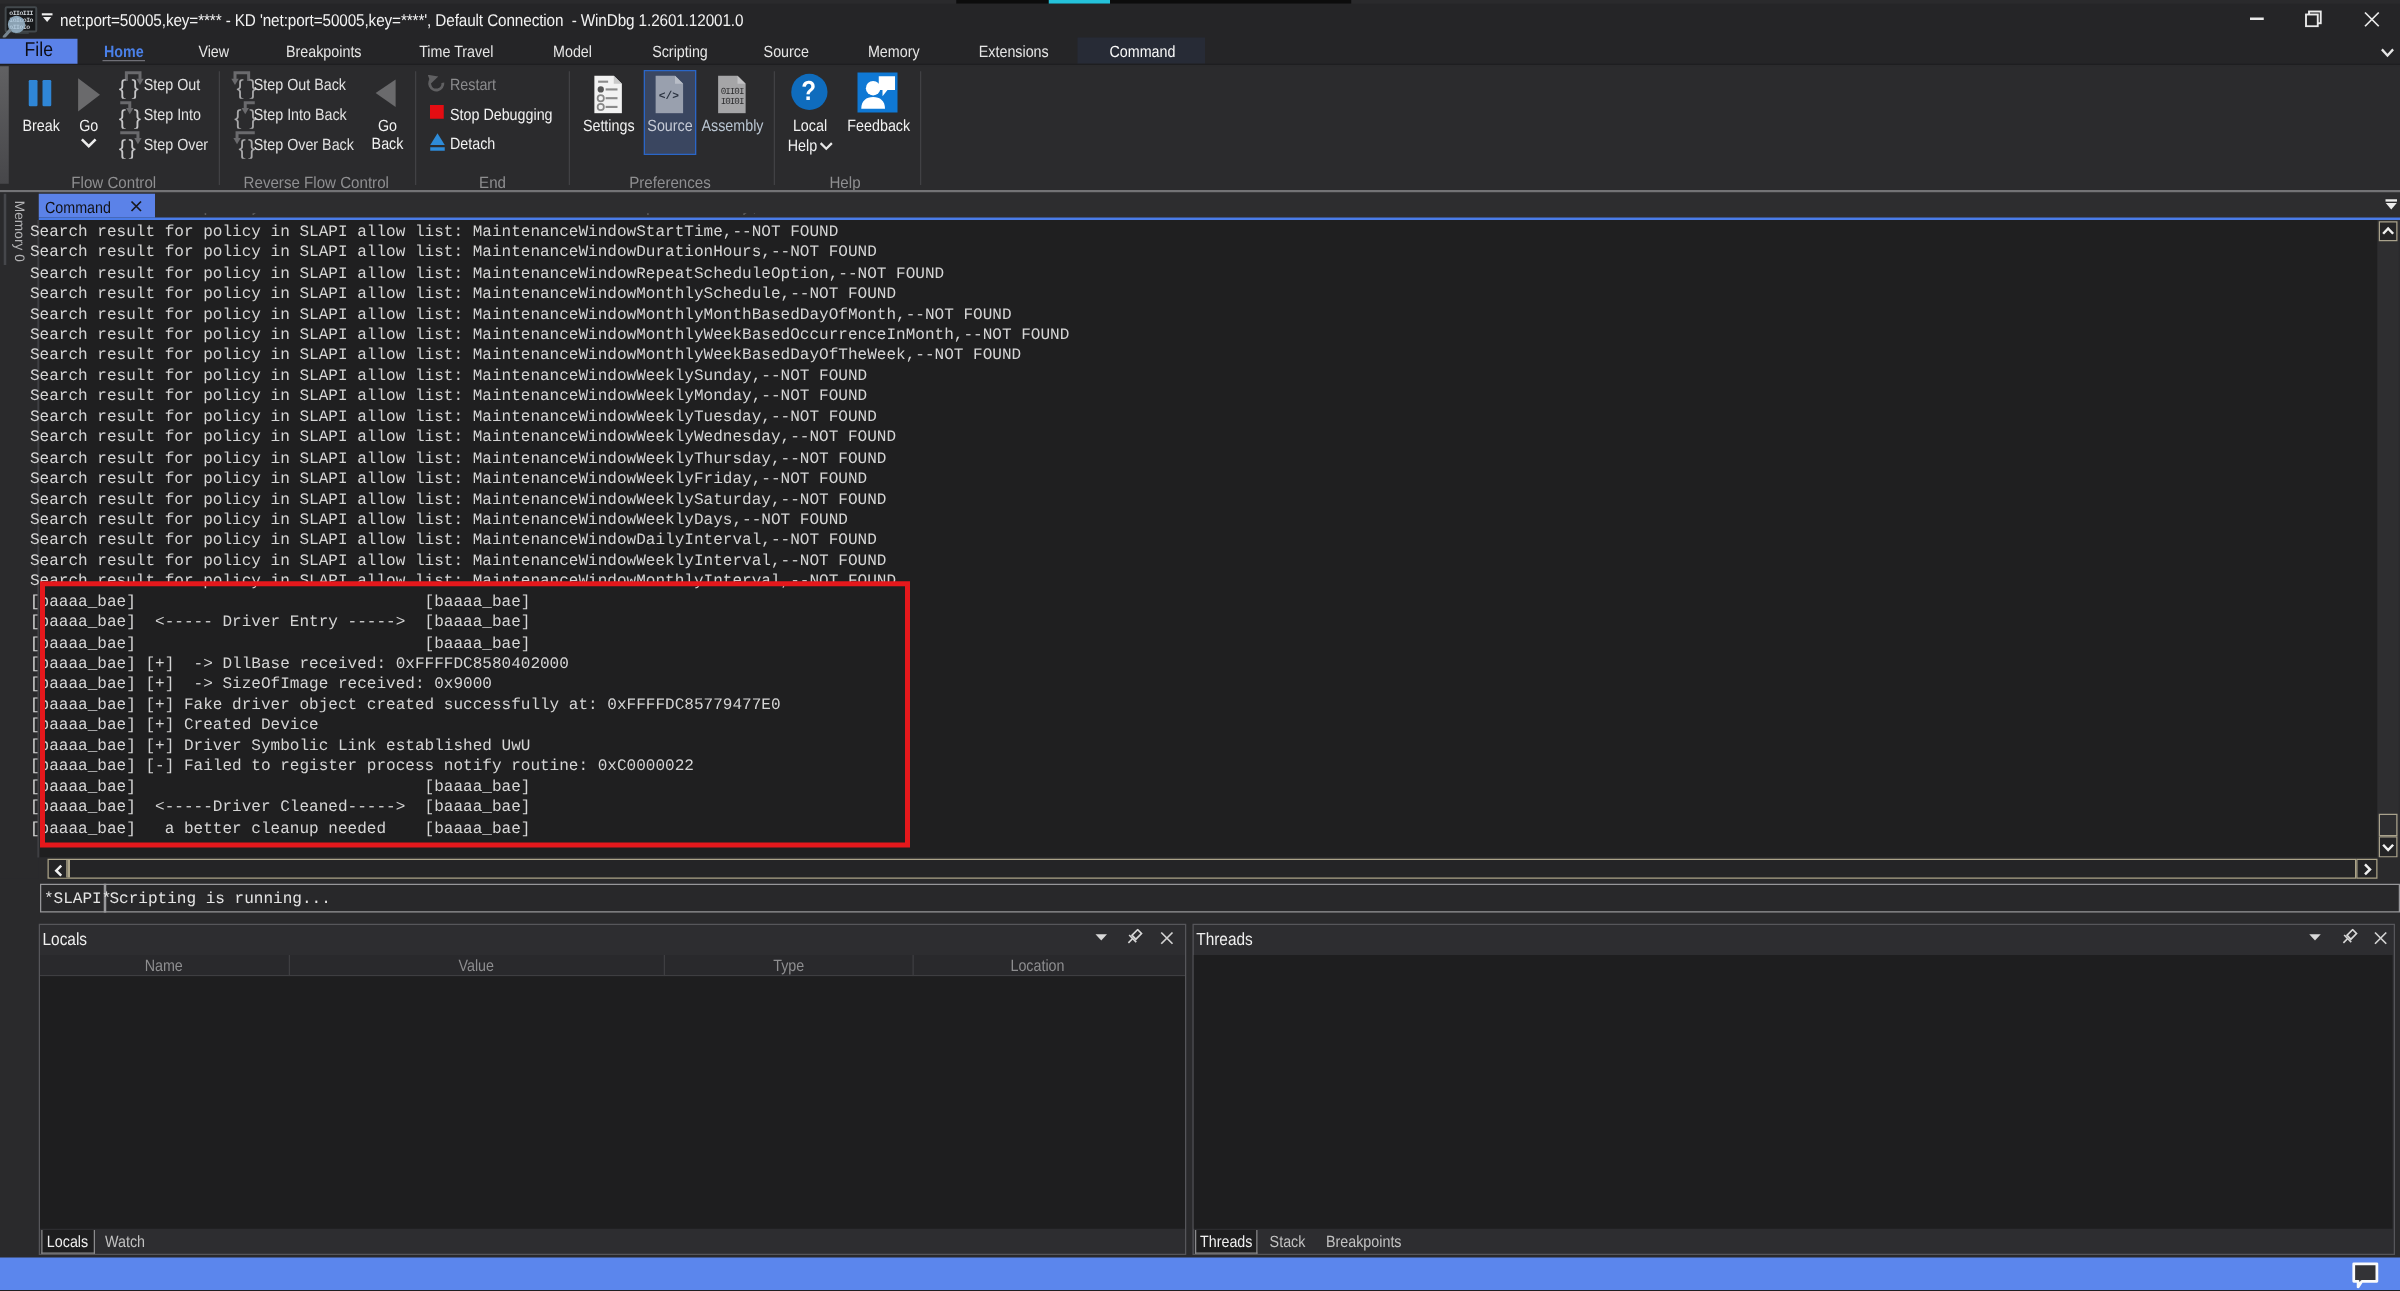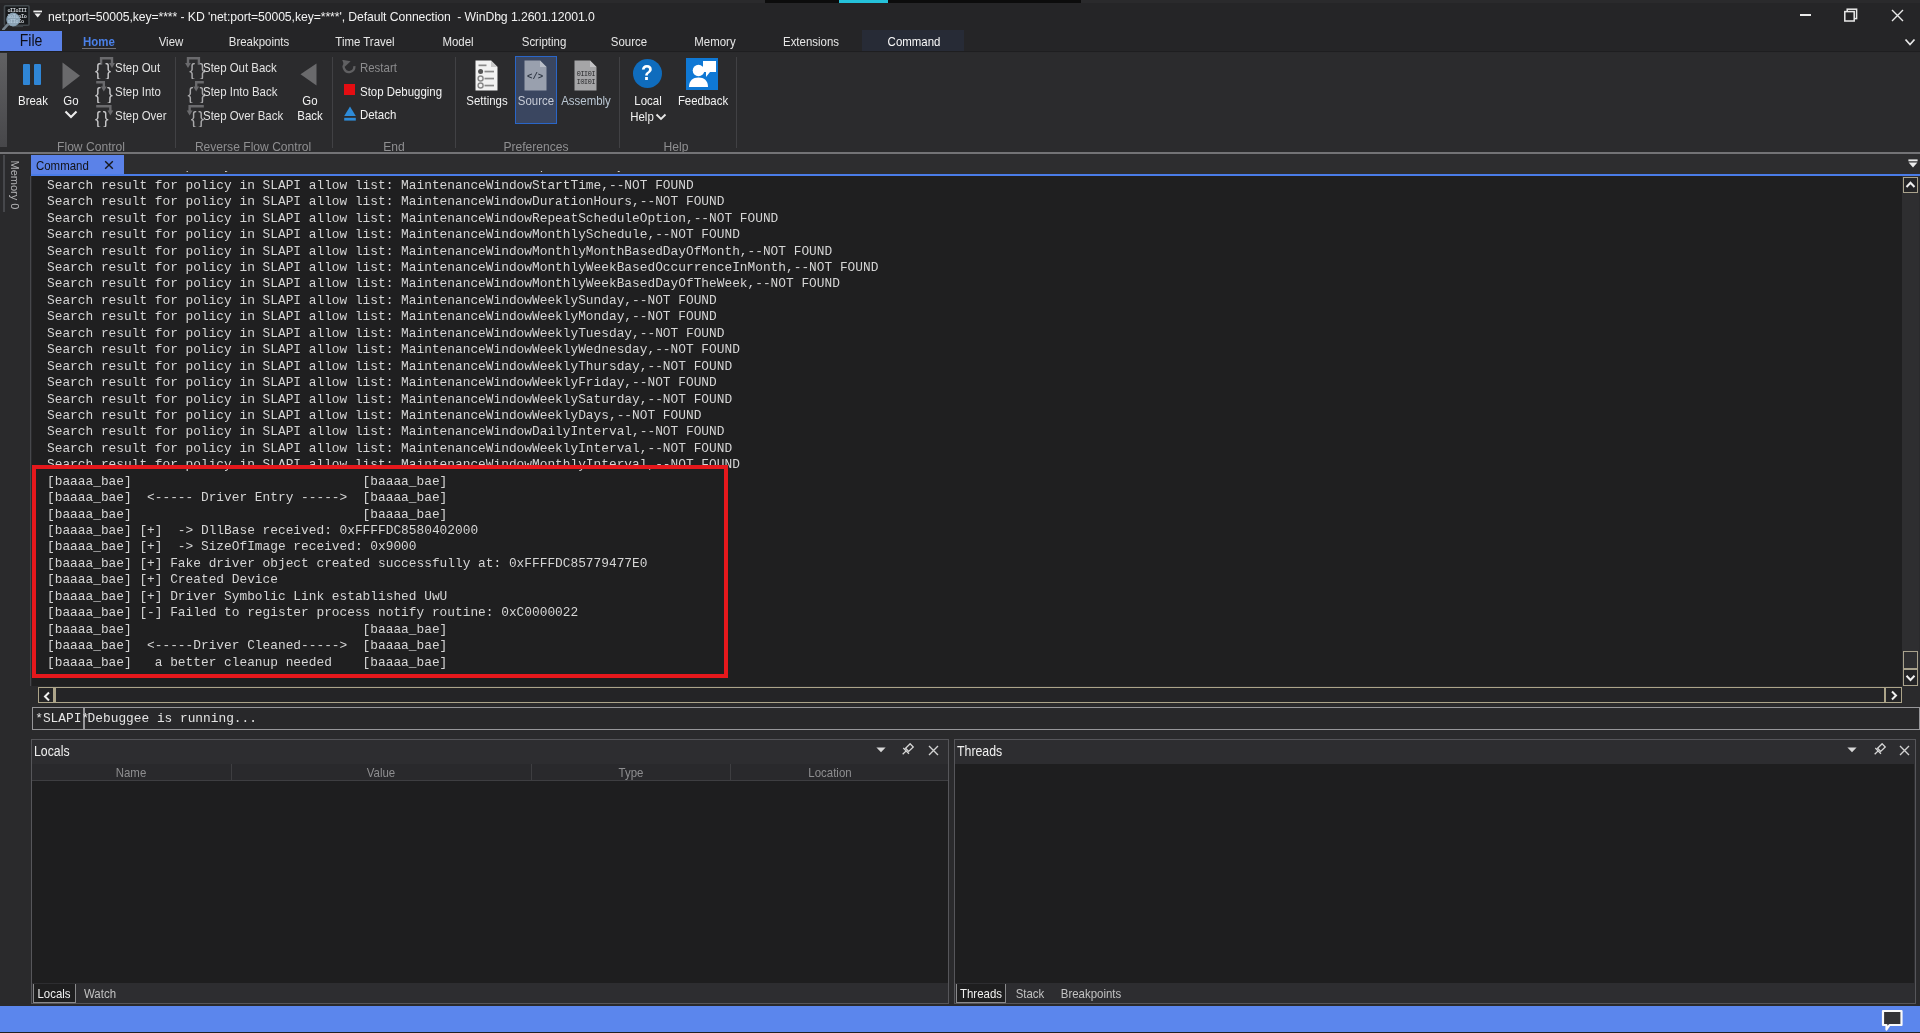--- a/index.html
+++ b/index.html
@@ -235,21 +235,21 @@
   <svg class="abs" style="left:1906.5px;top:158.5px" width="12" height="10" viewBox="0 0 12 10">
     <rect x="1.4" y="0.4" width="9.2" height="1.9" fill="#ececec"></rect>
     <polygon points="1.6,3.4 10.4,3.4 6,8.6" fill="#ececec"></polygon>
   </svg>
 
   <div class="abs" style="left:31.5px;top:176.2px;width:1870.5px;height:509.8px;background:#1f1f20"></div>
   <div class="abs" style="left:30.2px;top:176.2px;width:1.3px;height:509.8px;background:#46474b"></div>
 
   <div class="abs" style="left:31px;top:174.3px;width:1889px;height:2.2px;background:#4a7ce8"></div>
 
-  <div class="abs" style="left:40px;top:170.6px;width:1870.5px;height:515.4px;overflow:hidden">
+  <div class="abs" style="left:17px;top:170.6px;width:1870.5px;height:515.4px;overflow:hidden">
     <div class="mono" style="position:absolute;left:7px;top:-12.05px;font-size:12.84px;line-height:14px;color:#d5d5d5;white-space:pre">Search result for policy in SLAPI allow list: MaintenanceWindowUpdatePolicy,--NOT FOUND</div>
     <pre class="mono" style="position:absolute;left:7px;top:7.24px;font-size:12.84px;line-height:16.44px;color:#d5d5d5;letter-spacing:0">Search result for policy in SLAPI allow list: MaintenanceWindowStartTime,--NOT FOUND
 Search result for policy in SLAPI allow list: MaintenanceWindowDurationHours,--NOT FOUND
 Search result for policy in SLAPI allow list: MaintenanceWindowRepeatScheduleOption,--NOT FOUND
 Search result for policy in SLAPI allow list: MaintenanceWindowMonthlySchedule,--NOT FOUND
 Search result for policy in SLAPI allow list: MaintenanceWindowMonthlyMonthBasedDayOfMonth,--NOT FOUND
 Search result for policy in SLAPI allow list: MaintenanceWindowMonthlyWeekBasedOccurrenceInMonth,--NOT FOUND
 Search result for policy in SLAPI allow list: MaintenanceWindowMonthlyWeekBasedDayOfTheWeek,--NOT FOUND
 Search result for policy in SLAPI allow list: MaintenanceWindowWeeklySunday,--NOT FOUND
 Search result for policy in SLAPI allow list: MaintenanceWindowWeeklyMonday,--NOT FOUND
@@ -297,21 +297,21 @@
       <path d="M6 1.5 L2 5.5 L6 9.5" fill="none" stroke="#f0f0f0" stroke-width="2"></path>
     </svg>
   <div class="abs" style="left:1885.2px;top:686.5px;width:16.8px;height:16.8px;background:#242426;border:1.5px solid #aca489"></div>
   <svg class="abs" style="left:1890px;top:689.5px" width="8" height="11" viewBox="0 0 8 11">
       <path d="M2 1.5 L6 5.5 L2 9.5" fill="none" stroke="#f0f0f0" stroke-width="2"></path>
     </svg>
 
   <div class="abs" style="left:32px;top:707.2px;width:1888px;height:22.4px;background:#28282a;border:1.5px solid #97979a"></div>
   <div class="abs" style="left:83.2px;top:707.2px;width:1.5px;height:22.4px;background:#97979a"></div>
   <div class="abs mono" style="left:35.2px;top:710.9px;font-size:12.84px;color:#e4e4e4">*SLAPI*</div>
-  <div class="abs mono" style="left:87.6px;top:710.9px;font-size:12.84px;color:#e4e4e4">Debuggee is running...</div>
+  <div class="abs mono" style="left:87.6px;top:710.9px;font-size:12.84px;color:#e4e4e4">Scripting is running...</div>
 
   <div class="abs" style="left:31px;top:739px;width:918px;height:264.5px;background:#2d2d30;border:1px solid #56565a"></div>
   <div class="abs" style="left:34px;top:742.5px;font-size:14px;color:#f0f0f0;transform:scaleX(0.88);transform-origin:0 50%">Locals</div>
   <svg class="abs" style="left:875.5px;top:746.8px" width="10" height="6" viewBox="0 0 10 6">
       <polygon points="0.4,0.4 9.6,0.4 5,5.3" fill="#d8d8d8"></polygon>
     </svg>
   <svg class="abs" style="left:901px;top:742.5px" width="14" height="15" viewBox="0 0 14 15">
     <g transform="rotate(45 7 6)" fill="none" stroke="#d8d8d8" stroke-width="1.3">
       <rect x="4.8" y="0.8" width="4.4" height="6.4"></rect>
       <line x1="3" y1="8.6" x2="11" y2="8.6"></line>

